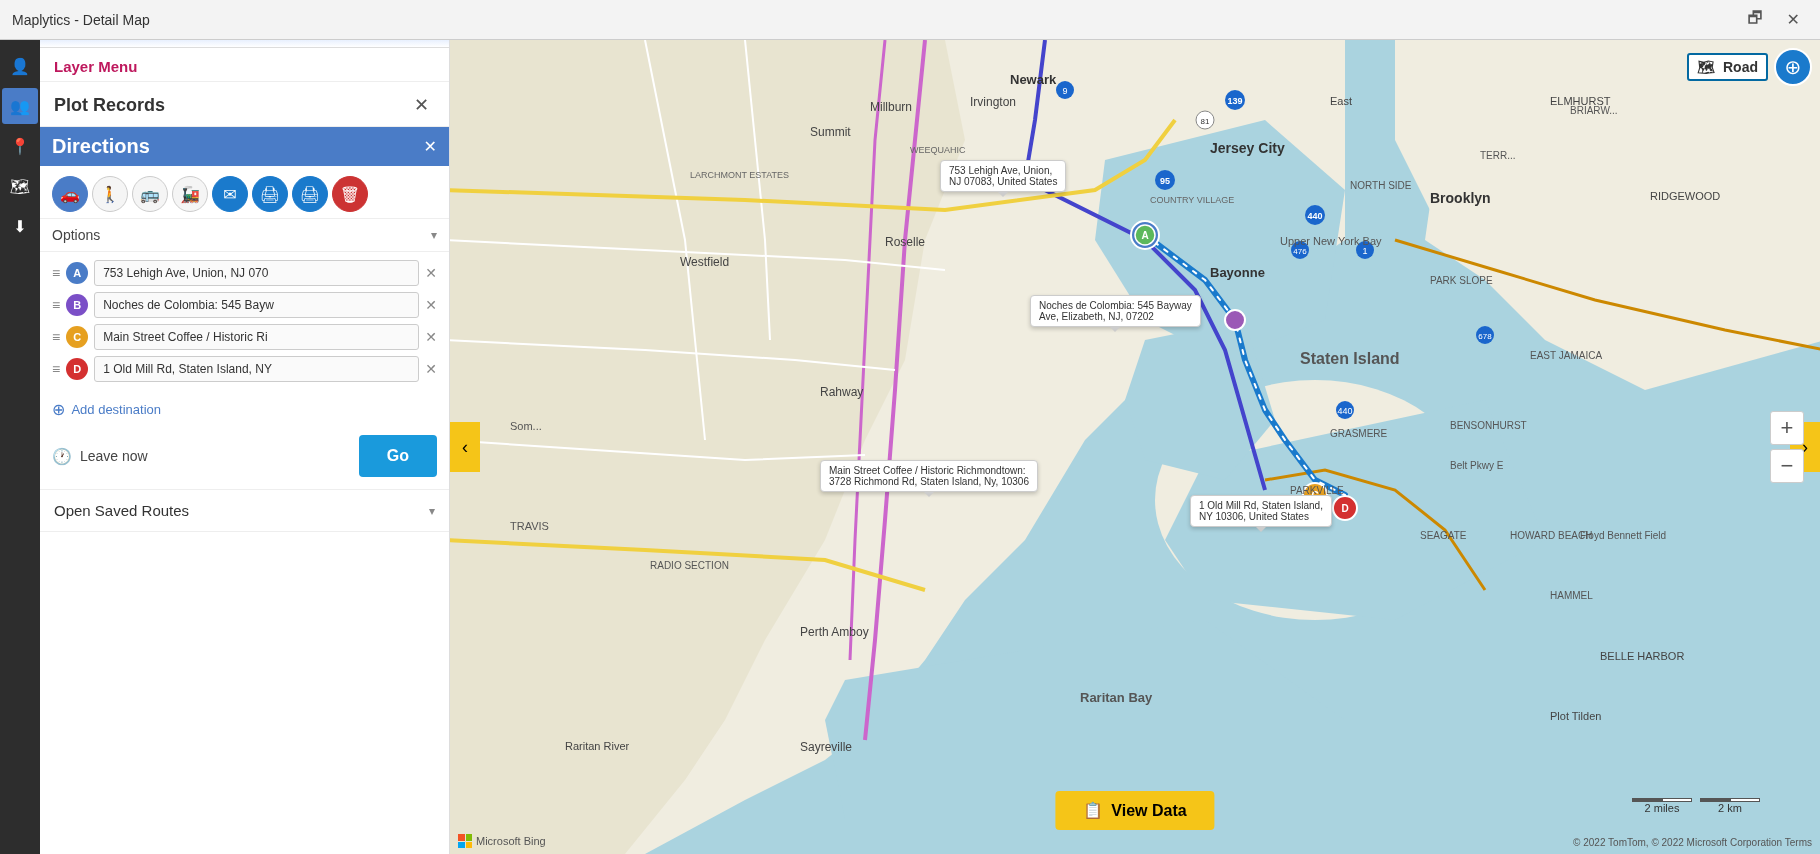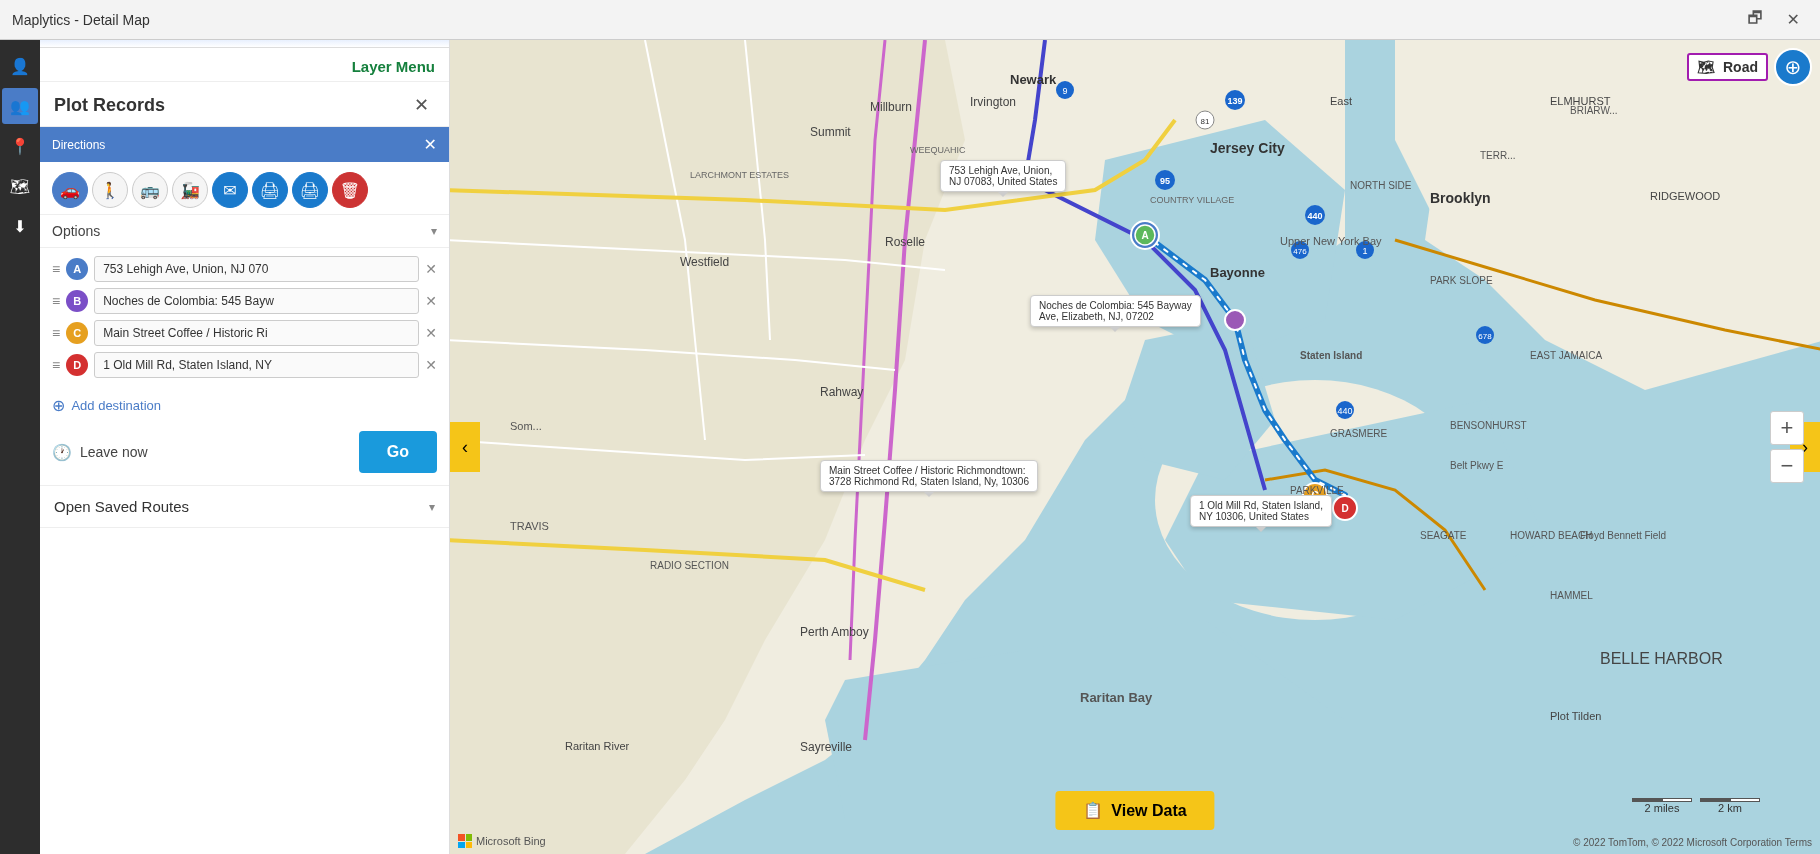--- a/index.html
+++ b/index.html
@@ -57,23 +57,22 @@
       border-right: 1px solid #ddd;
       display: flex;
       flex-direction: column;
       overflow-y: auto;
     }
 
     .panel-layer-menu {
       padding: 10px 14px 6px;
       font-size: 15px;
       font-weight: 600;
-      color: #15803d;
+      color: #be185d;
       border-bottom: 1px solid #eee;
-      text-align: right;
     }
 
     .panel-section-header {
       display: flex;
       align-items: center;
       justify-content: space-between;
       padding: 10px 14px 8px;
       border-bottom: 1px solid #eee;
     }
     .panel-section-title {
@@ -92,22 +91,22 @@
 
     
     .directions-panel {
       background: #4a7cc7;
       padding: 8px 12px;
       display: flex;
       align-items: center;
       justify-content: space-between;
     }
     .directions-title {
-      font-size: 12px;
-      font-weight: 400;
+      font-size: 20px;
+      font-weight: 700;
       color: #fff;
     }
     .directions-close {
       background: none;
       border: none;
       cursor: pointer;
       font-size: 16px;
       color: #fff;
     }
 
@@ -271,21 +270,21 @@
       cursor: pointer;
       font-size: 18px;
       display: flex;
       align-items: center;
       justify-content: center;
     }
 
     .map-type-btn {
       padding: 4px 8px;
       background: #fff;
-      border: 2px solid #a21caf;
+      border: 2px solid #0369a1;
       border-radius: 3px;
       font-size: 14px;
       font-weight: 600;
       cursor: pointer;
       color: #333;
     }
 
     
     .zoom-controls {
       position: absolute;
@@ -602,38 +601,38 @@
 
     <div style="position:absolute;left:560px;top:32px;font-size:13px;font-weight:600;color:#333;pointer-events:none;">Newark</div>
     <div style="position:absolute;left:760px;top:100px;font-size:14px;font-weight:600;color:#333;pointer-events:none;">Jersey City</div>
     <div style="position:absolute;left:980px;top:150px;font-size:14px;font-weight:600;color:#333;pointer-events:none;">Brooklyn</div>
     <div style="position:absolute;left:420px;top:60px;font-size:12px;color:#444;pointer-events:none;">Millburn</div>
     <div style="position:absolute;left:520px;top:55px;font-size:12px;color:#444;pointer-events:none;">Irvington</div>
     <div style="position:absolute;left:360px;top:85px;font-size:12px;color:#444;pointer-events:none;">Summit</div>
     <div style="position:absolute;left:230px;top:215px;font-size:12px;color:#444;pointer-events:none;">Westfield</div>
     <div style="position:absolute;left:435px;top:195px;font-size:12px;color:#444;pointer-events:none;">Roselle</div>
     <div style="position:absolute;left:760px;top:225px;font-size:13px;font-weight:600;color:#333;pointer-events:none;">Bayonne</div>
-    <div style="position:absolute;left:850px;top:310px;font-size:10px;font-weight:600;color:#555;pointer-events:none;">Staten Island</div>
+    <div style="position:absolute;left:850px;top:310px;font-size:16px;font-weight:600;color:#555;pointer-events:none;">Staten Island</div>
     <div style="position:absolute;left:370px;top:345px;font-size:12px;color:#444;pointer-events:none;">Rahway</div>
     <div style="position:absolute;left:350px;top:585px;font-size:12px;color:#444;pointer-events:none;">Perth Amboy</div>
     <div style="position:absolute;left:630px;top:650px;font-size:13px;font-weight:600;color:#555;pointer-events:none;">Raritan Bay</div>
     <div style="position:absolute;left:350px;top:700px;font-size:12px;color:#444;pointer-events:none;">Sayreville</div>
     <div style="position:absolute;left:880px;top:55px;font-size:11px;color:#444;pointer-events:none;">East</div>
     <div style="position:absolute;left:1100px;top:55px;font-size:11px;color:#444;pointer-events:none;">ELMHURST</div>
     <div style="position:absolute;left:1200px;top:150px;font-size:11px;color:#444;pointer-events:none;">RIDGEWOOD</div>
     <div style="position:absolute;left:900px;top:140px;font-size:10px;color:#555;pointer-events:none;">NORTH SIDE</div>
     <div style="position:absolute;left:980px;top:235px;font-size:10px;color:#555;pointer-events:none;">PARK SLOPE</div>
     <div style="position:absolute;left:1080px;top:310px;font-size:10px;color:#555;pointer-events:none;">EAST JAMAICA</div>
     <div style="position:absolute;left:1000px;top:420px;font-size:10px;color:#555;pointer-events:none;">Belt Pkwy E</div>
     <div style="position:absolute;left:880px;top:388px;font-size:10px;color:#555;pointer-events:none;">GRASMERE</div>
     <div style="position:absolute;left:1000px;top:380px;font-size:10px;color:#555;pointer-events:none;">BENSONHURST</div>
     <div style="position:absolute;left:1060px;top:490px;font-size:10px;color:#555;pointer-events:none;">HOWARD BEACH</div>
     <div style="position:absolute;left:970px;top:490px;font-size:10px;color:#555;pointer-events:none;">SEAGATE</div>
     <div style="position:absolute;left:1100px;top:550px;font-size:10px;color:#555;pointer-events:none;">HAMMEL</div>
-    <div style="position:absolute;left:1150px;top:610px;font-size:16px;color:#444;pointer-events:none;">BELLE HARBOR</div>
+    <div style="position:absolute;left:1150px;top:610px;font-size:11px;color:#444;pointer-events:none;">BELLE HARBOR</div>
     <div style="position:absolute;left:1100px;top:670px;font-size:11px;color:#444;pointer-events:none;">Plot Tilden</div>
     <div style="position:absolute;left:1130px;top:490px;font-size:10px;color:#555;pointer-events:none;">Floyd Bennett Field</div>
     <div style="position:absolute;left:200px;top:520px;font-size:10px;color:#555;pointer-events:none;">RADIO SECTION</div>
     <div style="position:absolute;left:60px;top:380px;font-size:11px;color:#555;pointer-events:none;">Som...</div>
     <div style="position:absolute;left:240px;top:130px;font-size:9px;color:#666;pointer-events:none;">LARCHMONT ESTATES</div>
     <div style="position:absolute;left:460px;top:105px;font-size:9px;color:#666;pointer-events:none;">WEEQUAHIC</div>
     <div style="position:absolute;left:700px;top:155px;font-size:9px;color:#666;pointer-events:none;">COUNTRY VILLAGE</div>
     <div style="position:absolute;left:115px;top:700px;font-size:11px;color:#444;pointer-events:none;">Raritan River</div>
     <div style="position:absolute;left:60px;top:480px;font-size:11px;color:#555;pointer-events:none;">TRAVIS</div>
     <div style="position:absolute;left:830px;top:195px;font-size:11px;color:#555;pointer-events:none;">Upper New York Bay</div>

